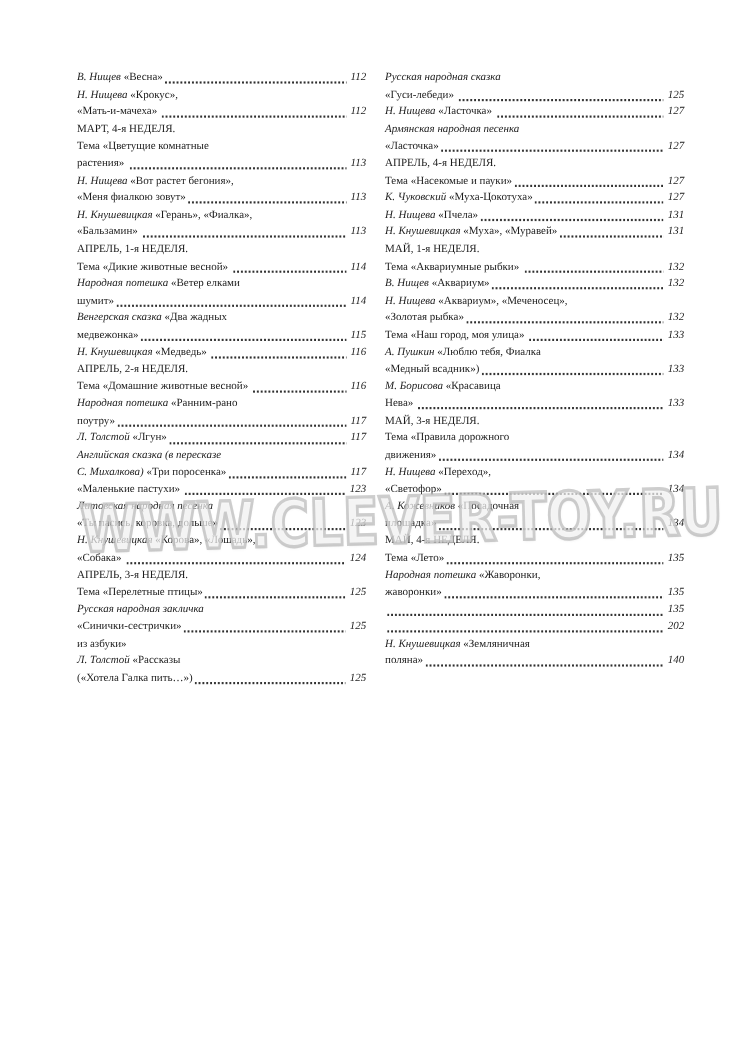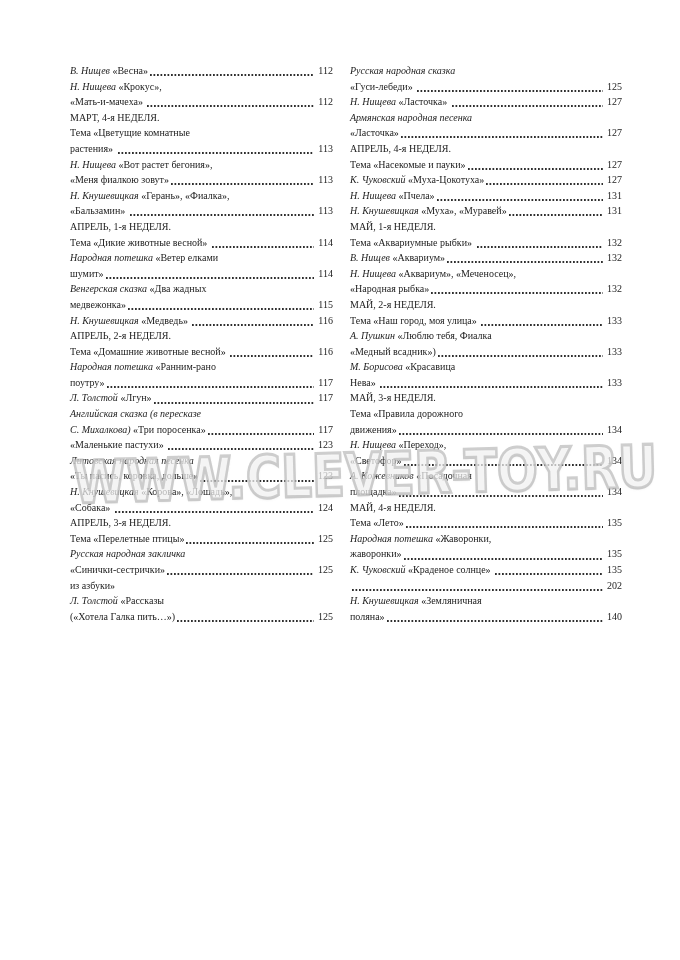--- a/index.html
+++ b/index.html
@@ -17,21 +17,21 @@
     top: 63px;
     font-size: 10px;
     line-height: 15.6px;
   }
   #col-0 { left: 70px;  width: 263px; }
   #col-1 { left: 350px; width: 272px; }
 
   .line { display: flex; }
   .txt  { white-space: pre; }
   .it   { font-style: italic; }
-  .pg   { white-space: pre; padding-left: 3px; }
+  .pg   { white-space: pre; padding-left: 3px; font-style: italic; }
 
   .leader { flex: 1 1 auto; min-width: 6px; position: relative; }
   .leader::after {
     content: "";
     position: absolute;
     left: 2px; right: 1px; bottom: 2.5px;
     height: 2px;
     background-image: radial-gradient(circle at 1px 1px, #2e2e2e 0.85px, rgba(0,0,0,0) 1.05px);
     background-size: 3.5px 2px;
     background-repeat: repeat-x;
@@ -263,28 +263,25 @@
       </div>
       <div class="line">
         <span class="txt"><span class="it">В. Нищев </span><span>«Аквариум»</span></span>
         <span class="leader"></span>
         <span class="pg">132</span>
       </div>
       <div class="line">
         <span class="txt"><span class="it">Н. Нищева </span><span>«Аквариум», «Меченосец»,</span></span>
       </div>
       <div class="line">
-        <span class="txt"><span>«Народная рыбка»</span></span>
+        <span class="txt"><span>«Золотая рыбка»</span></span>
         <span class="leader"></span>
         <span class="pg">132</span>
       </div>
       <div class="line">
-        <span class="txt"><span>МАЙ, 2-я НЕДЕЛЯ.</span></span>
-      </div>
-      <div class="line">
         <span class="txt"><span>Тема «Наш город, моя улица» </span></span>
         <span class="leader"></span>
         <span class="pg">133</span>
       </div>
       <div class="line">
         <span class="txt"><span class="it">А. Пушкин </span><span>«Люблю тебя, Фиалка</span></span>
       </div>
       <div class="line">
         <span class="txt"><span>«Медный всадник»)</span></span>
         <span class="leader"></span>
@@ -335,21 +332,20 @@
       </div>
       <div class="line">
         <span class="txt"><span class="it">Народная потешка </span><span>«Жаворонки,</span></span>
       </div>
       <div class="line">
         <span class="txt"><span>жаворонки»</span></span>
         <span class="leader"></span>
         <span class="pg">135</span>
       </div>
       <div class="line">
-        <span class="txt"><span class="it">К. Чуковский </span><span>«Краденое солнце» </span></span>
         <span class="leader"></span>
         <span class="pg">135</span>
       </div>
       <div class="line">
         <span class="leader"></span>
         <span class="pg">202</span>
       </div>
       <div class="line">
         <span class="txt"><span class="it">Н. Кнушевицкая </span><span>«Земляничная</span></span>
       </div>

